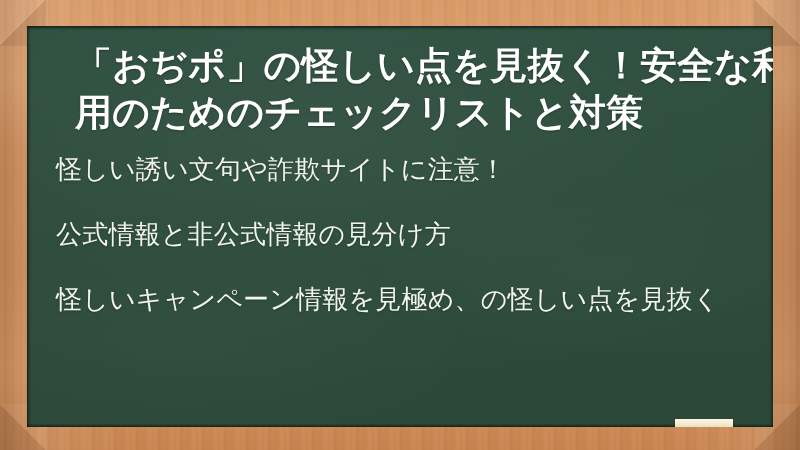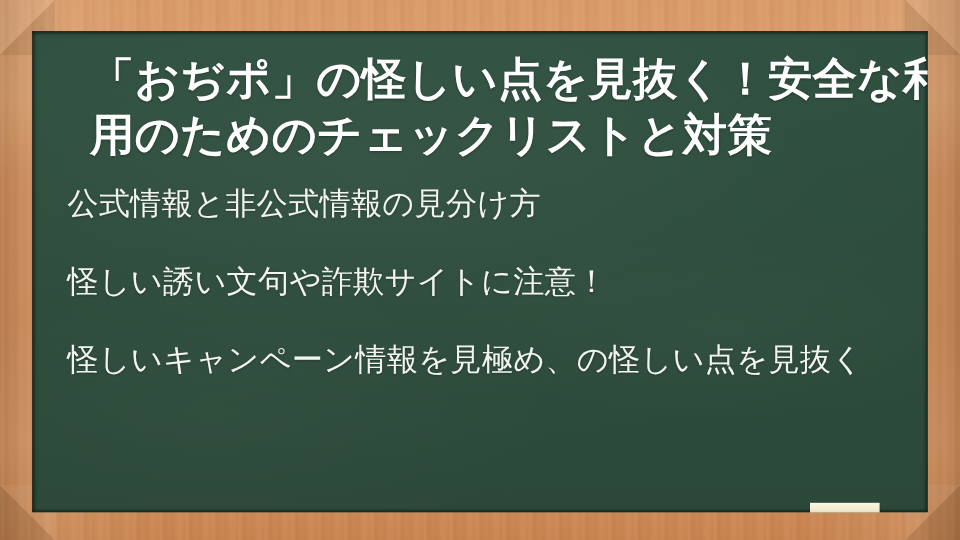--- a/index.html
+++ b/index.html
@@ -166,22 +166,22 @@
   <div class="miter tr"></div>
   <div class="miter bl"></div>
   <div class="miter br"></div>
 
   <div class="board">
     <div class="board-inner">
 
       <div class="title">「おぢポ」の怪しい点を見抜く！安全な利用のためのチェックリストと対策</div>
 
       <ul class="bullets">
+        <li>怪しい誘い文句や詐欺サイトに注意！</li>
         <li>公式情報と非公式情報の見分け方</li>
-        <li>怪しい誘い文句や詐欺サイトに注意！</li>
         <li>怪しいキャンペーン情報を見極め、の怪しい点を見抜く</li>
       </ul>
 
       <div class="chalk"></div>
 
     </div>
   </div>
 
 </div>
 

